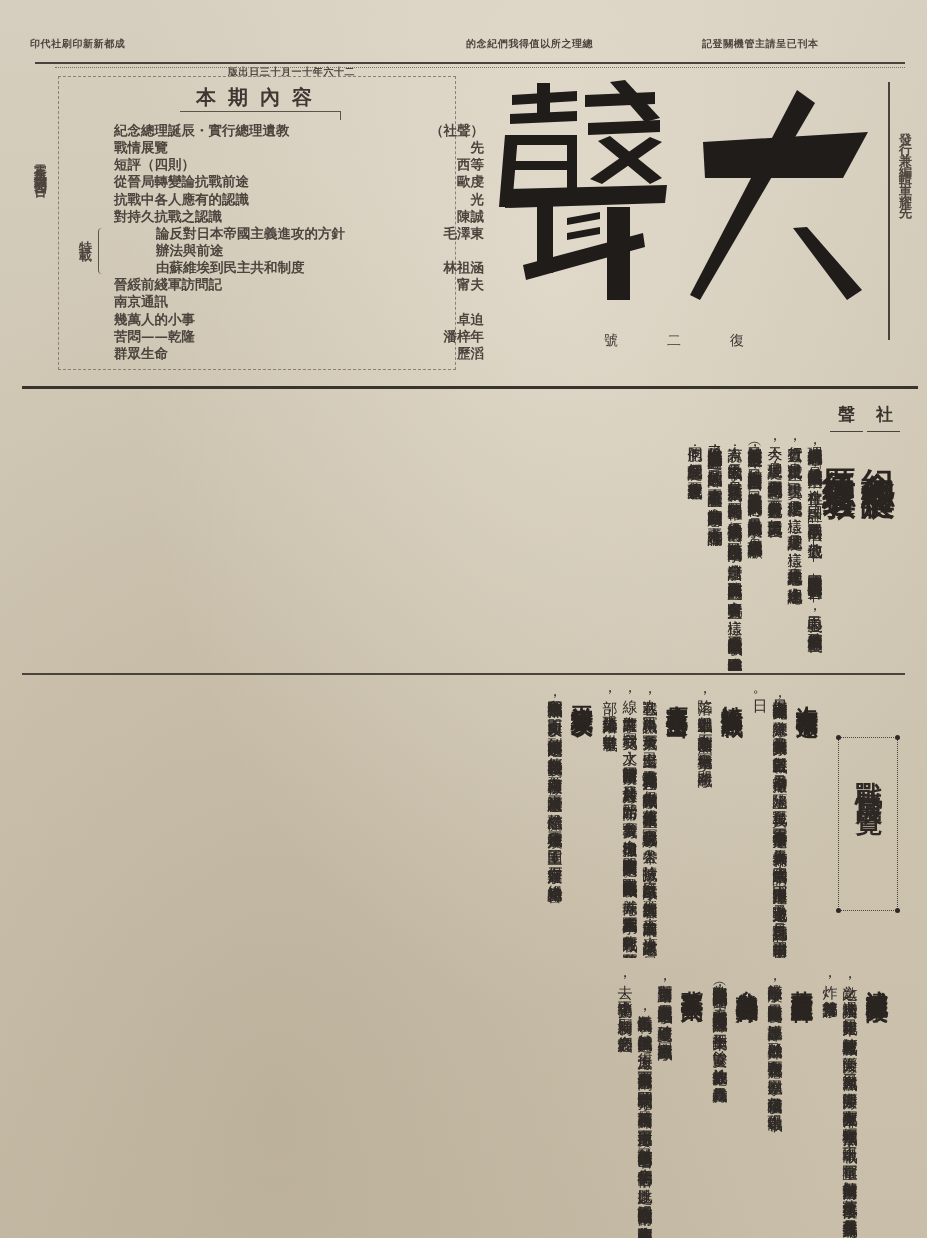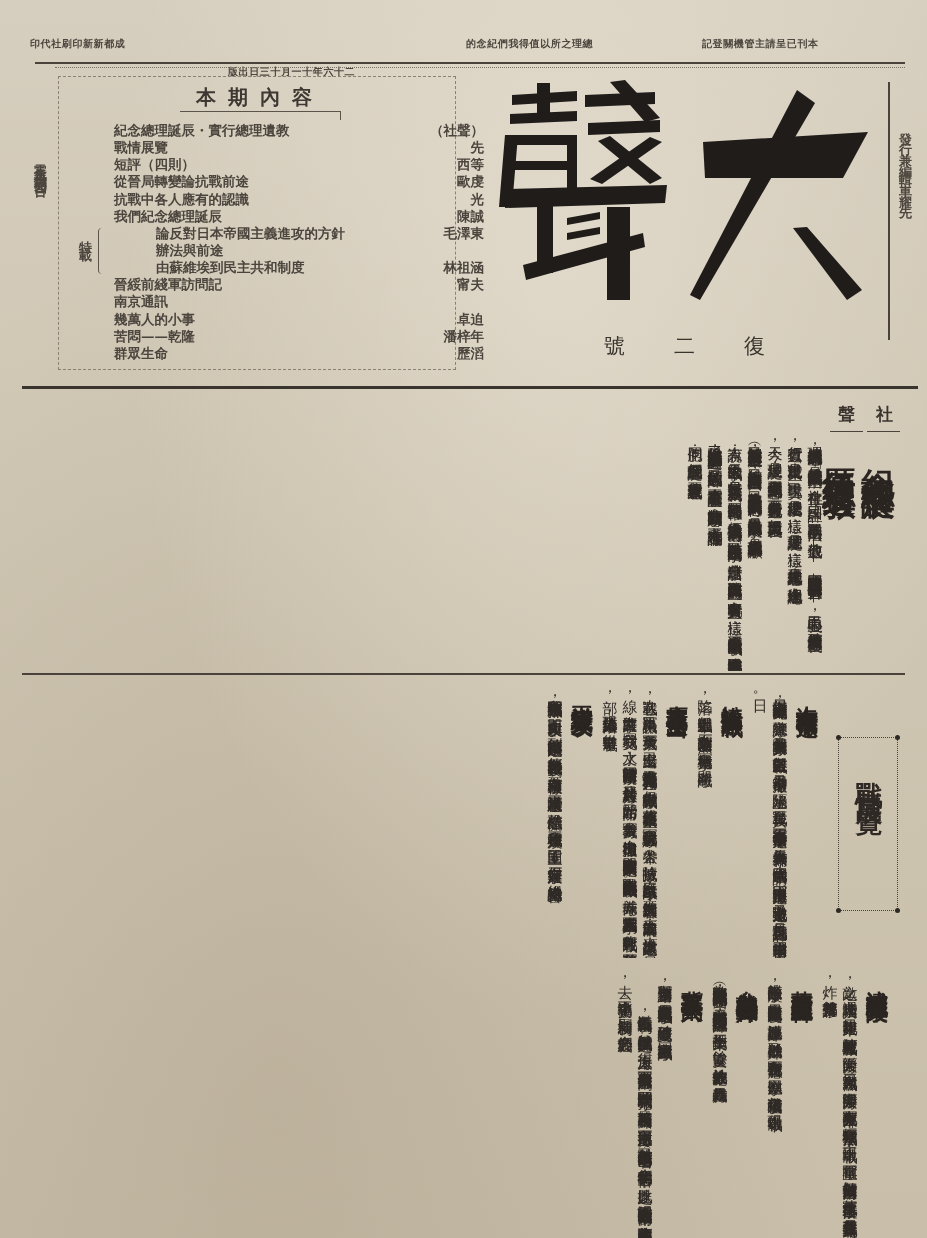--- a/index.html
+++ b/index.html
@@ -26,21 +26,21 @@
   .toc-title-rule { position:absolute; left:180px; top:111px; width:160px; height:8px; border-top:1px solid #5b544b; border-right:1px solid #5b544b; }
   .toc-row { position:absolute; left:73px; width:370px; height:16px; font-size:13.5px; line-height:16px; font-weight:bold; color:#4b453e; white-space:nowrap;margin-left:41px; }
   .toc-row .t { position:absolute; left:0; top:0; }
   .toc-row .a { position:absolute; right:0; top:0; }
   .toc-row.sp .t { left:42px; }
   .special-label { position:absolute; left:76px; top:230px; font-size:13px; letter-spacing:8px; font-weight:bold; color:#4b453e; }
   .special-bracket { position:absolute; left:98px; top:228px; width:6px; height:46px; border-left:1.5px solid #5b544b; border-radius:4px 0 0 4px; }
   .price { position:absolute; left:31px; top:154px; font-size:13px; letter-spacing:3px; font-weight:bold; color:#4b453e; }
 
   
-  .issue { position:absolute; left:604px; top:332px; font-size:21px; letter-spacing:49px; color:#3a342e; }
+  .issue { position:absolute; left:604px; top:332px; font-size:14px; letter-spacing:49px; color:#3a342e; }
   .editor-note { position:absolute; left:896px; top:122px; font-size:13px; letter-spacing:10.5px; font-weight:bold; color:#4d463e; }
 
   
   .ed-section { position:absolute; left:838px; top:403px; font-size:17px; font-weight:bold; letter-spacing:21px; color:#3a342e; }
   .ed-title { position:absolute; left:820px; top:442px; height:230px; font-size:33px; font-weight:bold; letter-spacing:4px; line-height:39px; color:#2a2521; }
   .ed-body { position:absolute; left:18px; top:405px; width:807px; height:266px; font-size:15px; line-height:20px; letter-spacing:0.4px; overflow:hidden; color:#2f2a26; }
   .ed-body p { margin:0; text-indent:2em; }
 
   
   .wn-box { position:absolute; left:838px; top:737px; width:58px; height:172px; border:1px dotted #4a433b; }
@@ -85,21 +85,21 @@
 </div>
 <div class="toc-row" style="top:173px;">
   <span class="t">從晉局轉變論抗戰前途</span>
   <span class="a">歐虔</span>
 </div>
 <div class="toc-row" style="top:191px;">
   <span class="t">抗戰中各人應有的認識</span>
   <span class="a">光</span>
 </div>
 <div class="toc-row" style="top:208px;">
-  <span class="t">我們紀念總理誕辰</span>
+  <span class="t">對持久抗戰之認識</span>
   <span class="a">陳誠</span>
 </div>
 
 <div class="special-label vert">特載</div>
 <div class="special-bracket"></div>
 <div class="toc-row sp" style="top:225px;">
   <span class="t">論反對日本帝國主義進攻的方針</span>
   <span class="a">毛澤東</span>
 </div>
 <div class="toc-row sp" style="top:242px;">

